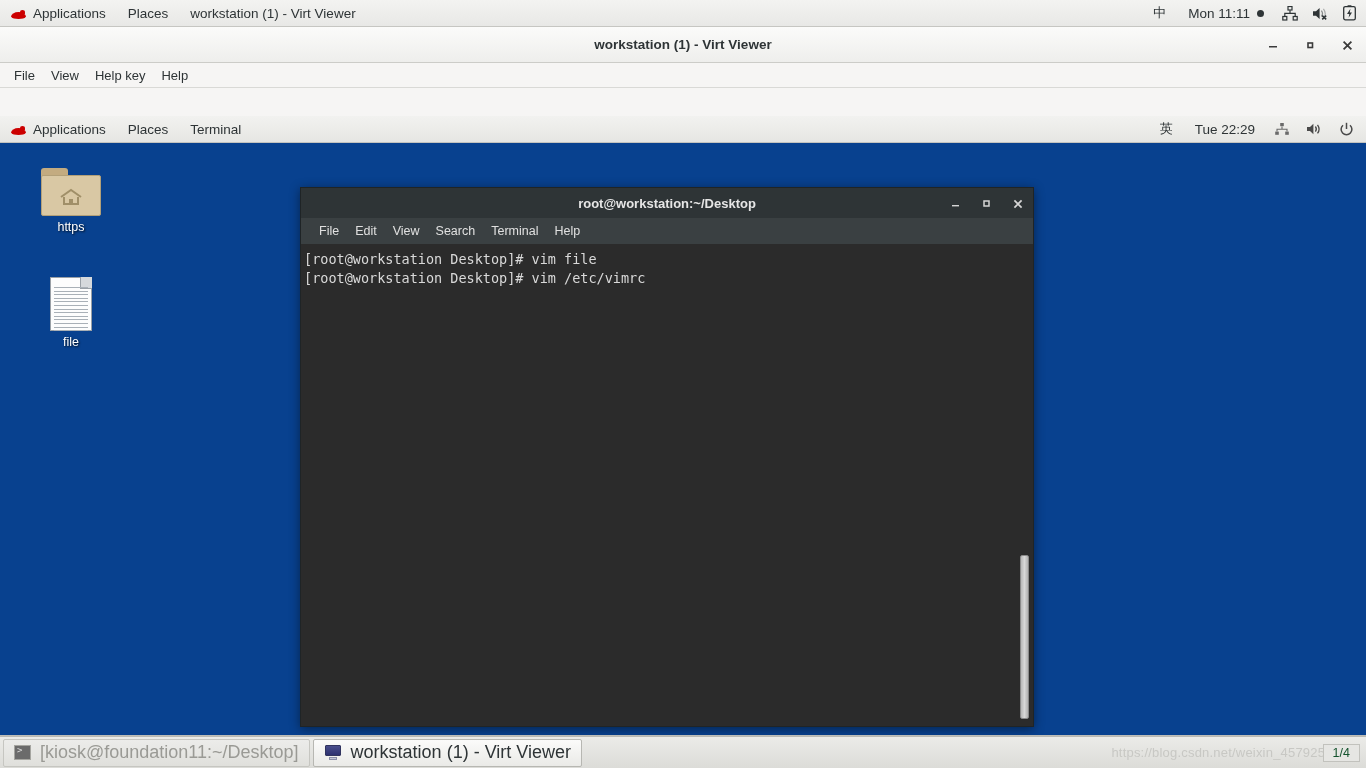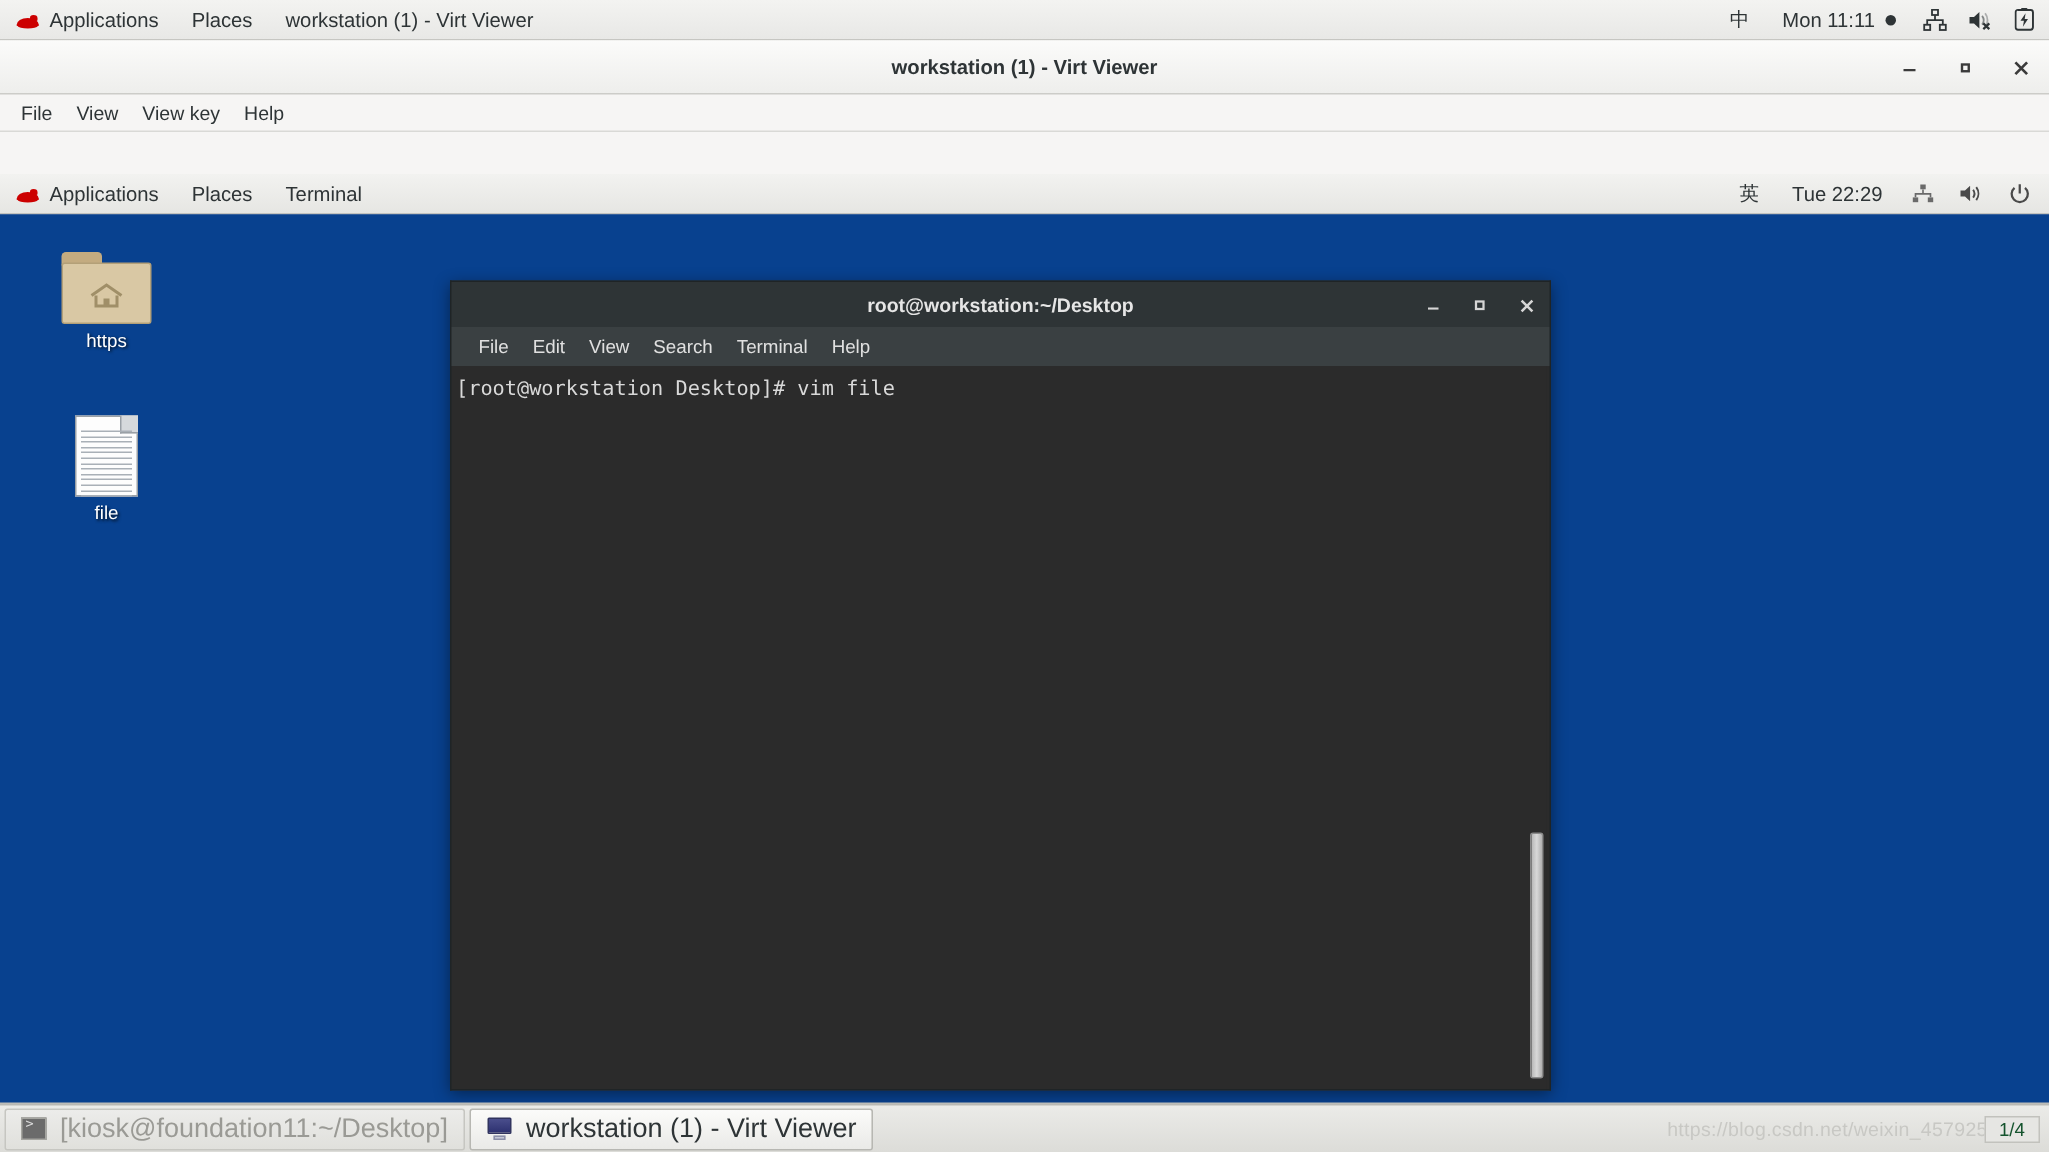--- a/index.html
+++ b/index.html
@@ -296,21 +296,21 @@
         <svg width="13" height="13" viewBox="0 0 13 13">
             <path d="M2.6 2.6 L10.4 10.4 M10.4 2.6 L2.6 10.4" stroke="#3b3b3b" stroke-width="1.8"></path>
           </svg>
       </div>
     </div>
   </div>
 
   <div class="vv-menubar">
     <div class="mi">File</div>
     <div class="mi">View</div>
-    <div class="mi">View key</div>
+    <div class="mi">Help key</div>
     <div class="mi">Help</div>
   </div>
 
   <div class="guest">
 
     <div class="guest-topbar">
       <div class="item">
         <span class="redhat-logo">
           <span class="hat"></span>
             <span class="brim"></span>
@@ -415,20 +415,21 @@
           <div class="mi">File</div>
           <div class="mi">Edit</div>
           <div class="mi">View</div>
           <div class="mi">Search</div>
           <div class="mi">Terminal</div>
           <div class="mi">Help</div>
         </div>
 
         <div class="term-body">
           <div class="term-line">[root@workstation Desktop]# vim file</div>
+          <div class="term-line">[root@workstation Desktop]# vim /etc/vimrc</div>
           <div class="term-scroll">
             <div class="term-thumb"></div>
           </div>
         </div>
       </div>
 
     </div>
 
     <div class="guest-taskbar">
       <div class="task-btn">

